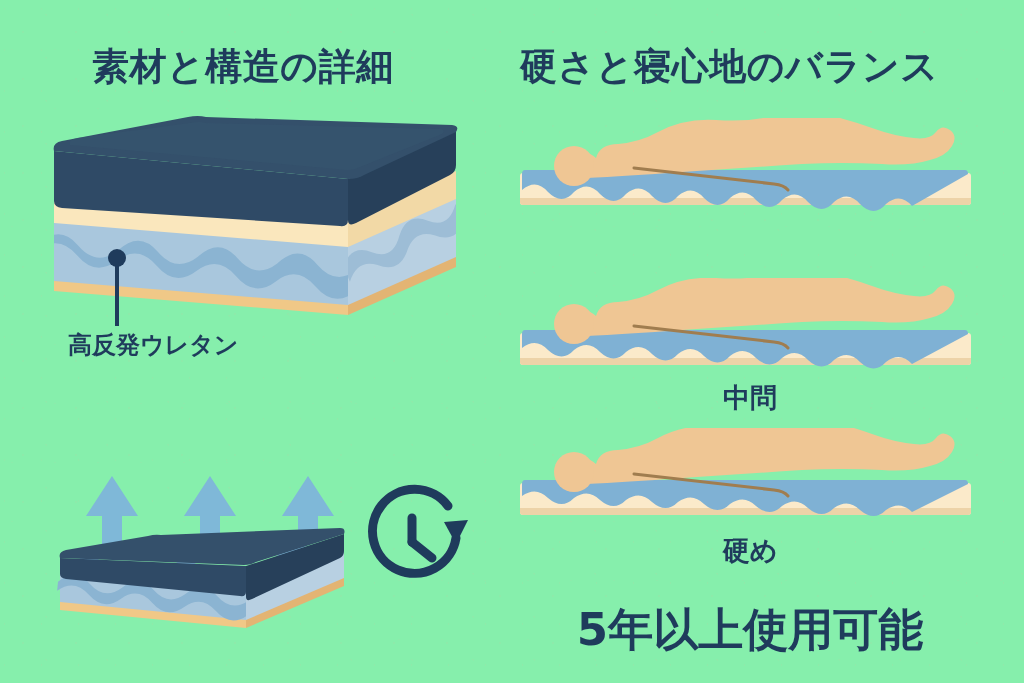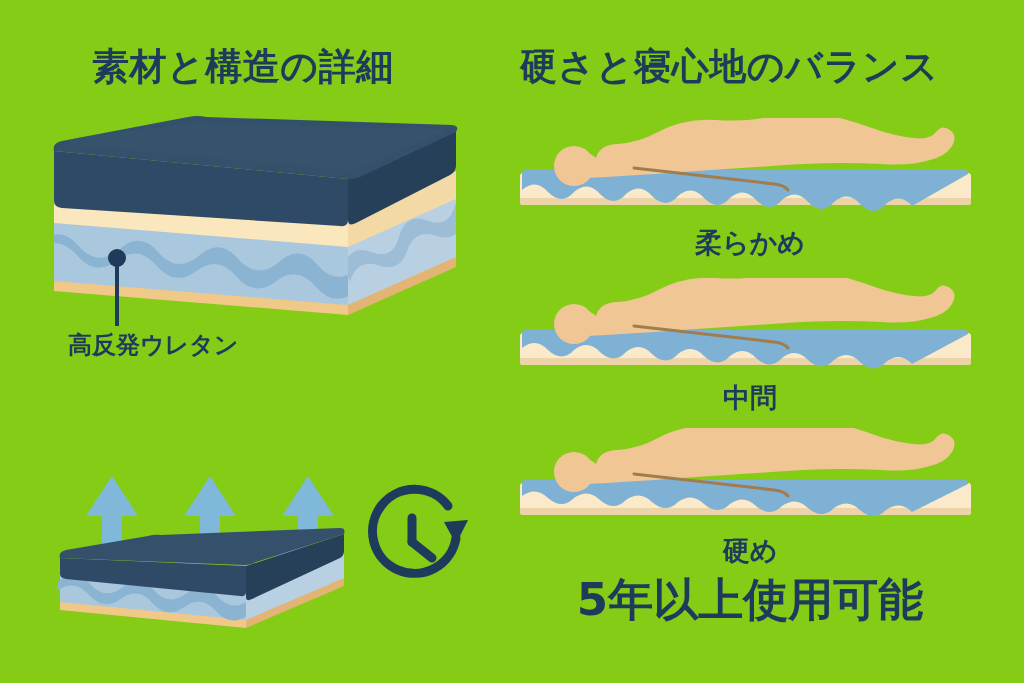--- a/index.html
+++ b/index.html
@@ -9,21 +9,21 @@
     height: 683px;
     overflow: hidden;
     background: #fdf3e3;
     font-family: "DejaVu Sans", "Liberation Sans", sans-serif;
   }
 
   .poster {
     position: relative;
     width: 1024px;
     height: 683px;
-    background: #84cc16;
+    background: #86efac;
   }
 
   
   .grain {
     position: absolute;
     inset: 0;
     pointer-events: none;
     opacity: .5;
     background-image:
       radial-gradient(circle at 12% 22%, rgba(214,190,154,.22) 0 1px, transparent 1px),
@@ -62,21 +62,21 @@
     color: #1f3b5c;
     text-align: center;
     white-space: nowrap;
   }
   #label-soft   { left: 560px; top: 225px; width: 380px; }
   #label-medium { left: 560px; top: 380px; width: 380px; }
   #label-firm   { left: 560px; top: 533px; width: 380px; }
 
   #durability-claim {
     position: absolute;
-    left: 520px; top: 570px;
+    left: 520px; top: 600px;
     width: 460px;
     text-align: center;
     font-size: 45px;
     font-weight: 700;
     color: #1f3b5c;
     white-space: nowrap;
   }
 
   svg { display: block; }
   .svg-layer { position: absolute; }
@@ -193,21 +193,20 @@
                q26,-14 58,-12 q34,2 56,-4 q26,-8 52,-2 q26,6 48,14 q22,8 42,10
                q16,2 22,-6 q6,-8 14,-2 q8,6 2,16 q-6,10 -22,14 q-20,6 -48,4
                q-40,-2 -80,0 q-60,4 -120,8 q-56,4 -96,6 Z" fill="#efc694"></path>
 
       <circle cx="58" cy="48" r="20" fill="#efc694"></circle>
 
       <path d="M118,50 q70,8 140,16 q10,1 14,6" fill="none" stroke="#a07d4f" stroke-width="3" stroke-linecap="round"></path>
     </svg>
   </div>
 
-  <div class="firm-label" id="label-soft">柔らかめ</div>
 
   <div class="svg-layer" style="left:516px; top:278px;">
     <svg width="460" height="100" viewBox="0 0 460 100">
       <path d="M4,58 q0,-3 3,-3 L452,55 q3,0 3,3 L455,84 q0,3 -3,3 L7,87 q-3,0 -3,-3 Z" fill="#fbeaca"></path>
       <path d="M4,80 L455,80 L455,84 q0,3 -3,3 L7,87 q-3,0 -3,-3 Z" fill="#edd3a8"></path>
       <path d="M6,56 L6,70 q14,-11 26,2 q14,13 26,0 q14,-11 26,2 q14,13 26,0
                q14,-11 26,2 q14,13 26,0 q14,-11 26,2 q14,13 26,0 q14,-11 26,2 q14,13 26,0
                q14,-11 26,2 q14,13 26,0 q14,-11 26,2 q14,13 26,0 q14,-11 26,2 L452,56
                q0,-4 -3,-4 L9,52 q-3,0 -3,4 Z" fill="#7fb1d4"></path>
       <path d="M48,60 q-8,-16 8,-24 q14,-8 24,2 q4,-14 22,-14 q22,-2 40,-12

